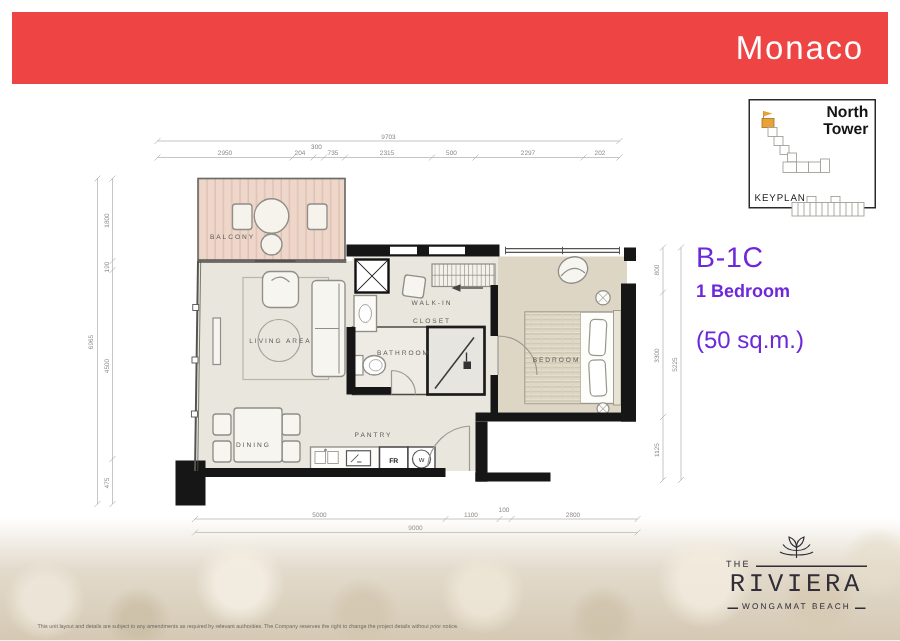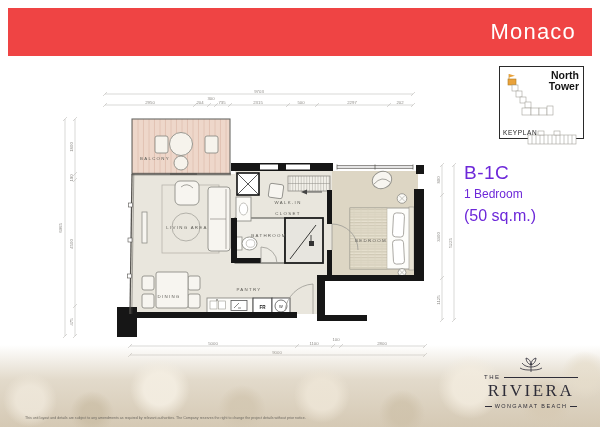--- a/index.html
+++ b/index.html
@@ -15,21 +15,21 @@
   .keyplan-card{position:absolute;left:499px;top:66px;width:85px;height:73px;background:#fff;
                 border:1.5px solid #2a2a2a;box-sizing:border-box;padding-left:17px;}
   .keyplan-card svg{position:absolute;left:0;top:0;}
   .keyplan-tower-label{position:absolute;top:3px;right:4px;text-align:right;font-size:10.5px;
                        font-weight:bold;color:#141414;line-height:1.08;white-space:pre-line;}
   .keyplan-caption{position:absolute;left:3px;bottom:2px;font-size:6.5px;letter-spacing:.6px;color:#222;}
 
   
   .unit-info{position:absolute;left:464px;top:162px;width:120px;text-align:left;color:#6d28d9;}
   .unit-code{font-size:19px;letter-spacing:.5px;margin-bottom:3px;}
-  .unit-type{font-size:12px;margin-bottom:6px;}
+  .unit-type{font-size:12px;margin-bottom:18px;font-weight:bold;}
   .unit-area{font-size:16px;}
 
   
   .plan{position:absolute;left:45px;top:78px;width:430px;height:310px;}
   .plan text{font-family:"Liberation Sans",sans-serif;}
   .room{font-size:4.4px;fill:#5d5c56;letter-spacing:1.3px;text-anchor:middle;}
   .dim{font-size:4.3px;fill:#8e8c88;text-anchor:middle;}
   .appl{font-size:4.6px;fill:#1d1d1d;font-weight:bold;text-anchor:middle;}
   .appl2{font-size:4px;fill:#1d1d1d;text-anchor:middle;}
 
@@ -44,21 +44,21 @@
       radial-gradient(circle at 402px 68px, rgba(205,192,168,.7) 0 11px, rgba(205,192,168,0) 23px),
       radial-gradient(circle at 470px 42px, rgba(243,236,223,.85) 0 17px, rgba(243,236,223,0) 32px),
       radial-gradient(circle at 546px 58px, rgba(215,202,180,.8) 0 13px, rgba(215,202,180,0) 26px),
       radial-gradient(circle at 585px 30px, rgba(230,221,203,.7) 0 12px, rgba(230,221,203,0) 24px),
       linear-gradient(to bottom, rgba(219,209,190,0) 0%, rgba(217,206,186,.75) 42%, #d5c9b4 100%);}
   .logo{position:absolute;left:484px;top:357px;width:94px;text-align:center;color:#2e2d38;}
   .logo-ornament{height:16px;display:flex;justify-content:center;}
   .logo-the-row{display:flex;align-items:center;gap:3px;font-size:6px;letter-spacing:1.5px;margin-top:1px;}
   .rule{flex:1;border-top:1px solid #2e2d38;height:0;}
   .rule-s{width:7px;border-top:1px solid #2e2d38;height:0;}
-  .logo-name{font-family:Liberation Serif, serif;font-size:17px;letter-spacing:2.5px;margin:1px 0 2px 0;}
+  .logo-name{font-family:Liberation Mono, monospace;font-size:17px;letter-spacing:2.5px;margin:1px 0 2px 0;}
   .logo-tagline-row{display:flex;align-items:center;justify-content:center;gap:3px;
                     font-size:5.5px;letter-spacing:1.4px;}
   .disclaimer{position:absolute;left:25px;bottom:7px;font-size:6px;color:#6e6a62;
               transform:scale(.6);transform-origin:left bottom;white-space:nowrap;}
 </style>
 </head>
 <body>
 
 <div class="page">
 

